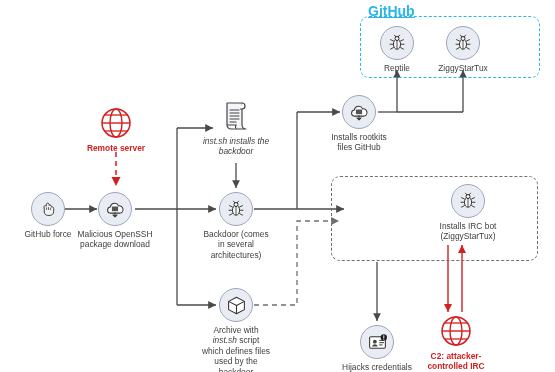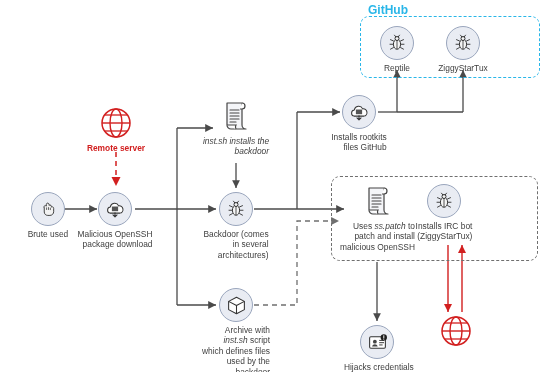--- a/index.html
+++ b/index.html
@@ -7,28 +7,28 @@
        font-family:"Liberation Sans","DejaVu Sans",sans-serif;
        color:#3b3b3b;}
   #canvas{position:absolute;inset:0;width:555px;height:372px;}
   svg.wires{position:absolute;left:0;top:0;width:555px;height:372px;overflow:visible;}
 
   .node{position:absolute;display:flex;flex-direction:column;align-items:center;}
   .circ{width:34px;height:34px;border-radius:50%;background:#e9ecf3;
         border:1.4px solid #9aa6bd;display:flex;align-items:center;justify-content:center;
         box-sizing:border-box;}
   .circ.red{background:#ffffff;border:none;}
-  .cap{margin-top:3px;text-align:right;font-size:8.4px;line-height:10.4px;
+  .cap{margin-top:3px;text-align:center;font-size:8.4px;line-height:10.4px;
        color:#404040;white-space:pre-line;}
   .cap.it{font-style:italic;}
   .cap.red{color:#d21f1f;font-weight:bold;}
   .doc-ico{width:30px;height:34px;display:flex;align-items:center;justify-content:center;}
 
   .ghbox{position:absolute;border:1.7px dashed #29b6e8;border-radius:9px;}
-  .ghlabel{position:absolute;color:#29b6e8;font-size:12px;font-weight:bold;}
+  .ghlabel{position:absolute;color:#29b6e8;font-size:14px;font-weight:bold;text-decoration:underline;}
   .dbox{position:absolute;border:1.5px dashed #6f6f6f;border-radius:9px;}
 
   .em{font-style:italic;}
 </style>
 </head>
 <body>
 
 <div id="canvas">
 
   <svg class="wires" viewBox="0 0 555 372">
@@ -88,21 +88,21 @@
 
   <div class="dbox" style="left:331px;top:176px;width:205px;height:83px;"></div>
 
   <div class="node" style="left:12px;top:192px;width:72px;">
     <div class="circ">
       <svg width="20" height="20" viewBox="0 0 24 24">
         <path d="M7 10c0-1 .6-2 1.8-2 .5 0 .9.2 1.2.5V6.6c0-1 .7-1.7 1.6-1.7s1.6.7 1.6 1.7v1.1c.3-.3.7-.5 1.2-.5 1 0 1.7.7 1.7 1.7v.8c.3-.2.6-.3 1-.3 1 0 1.7.8 1.7 1.8v4.1c0 2.4-2 4.4-4.5 4.4h-2.6c-2.3 0-4.2-1.8-4.2-4.1V10z" fill="#f2f2f2" stroke="#333" stroke-width="1.1" stroke-linejoin="round"></path>
         <path d="M10.3 10.6v2M12.6 10.3v2.3M14.8 10.9v1.9" stroke="#333" stroke-width=".9" stroke-linecap="round"></path>
       </svg>
     </div>
-    <div class="cap">Brute used</div>
+    <div class="cap">GitHub force</div>
   </div>
 
   <div class="node" style="left:86px;top:106px;width:60px;">
     <div class="circ red">
       <svg width="34" height="34" viewBox="0 0 34 34">
         <circle cx="17" cy="17" r="14" fill="none" stroke="#d21f1f" stroke-width="1.5"></circle>
         <ellipse cx="17" cy="17" rx="6" ry="14" fill="none" stroke="#d21f1f" stroke-width="1.4"></ellipse>
         <line x1="3" y1="17" x2="31" y2="17" stroke="#d21f1f" stroke-width="1.4"></line>
         <line x1="5.6" y1="9" x2="28.4" y2="9" stroke="#d21f1f" stroke-width="1.3"></line>
         <line x1="5.6" y1="25" x2="28.4" y2="25" stroke="#d21f1f" stroke-width="1.3"></line>
@@ -202,41 +202,22 @@
         <ellipse cx="12" cy="13.5" rx="4.3" ry="6" fill="#f5f5f5" stroke="#333" stroke-width="1.2"></ellipse>
         <circle cx="12" cy="6.6" r="2.4" fill="#f5f5f5" stroke="#333" stroke-width="1.2"></circle>
         <path d="M10.5 4.6 9 2.6M13.5 4.6 15 2.6" stroke="#333" stroke-width="1.1" stroke-linecap="round"></path>
         <path d="M7.7 9.5 4.2 8M7.5 13.5H3.6M7.7 17.5 4.2 19.4M16.3 9.5 19.8 8M16.5 13.5h3.9M16.3 17.5 19.8 19.4" stroke="#333" stroke-width="1.1" stroke-linecap="round"></path>
         <line x1="12" y1="8.5" x2="12" y2="19.2" stroke="#333" stroke-width="1"></line>
       </svg>
     </div>
     <div class="cap">ZiggyStarTux</div>
   </div>
 
-  <div class="node" style="left:330px;top:184px;width:95px;">
-    <div class="doc-ico">
-      <svg width="26" height="30" viewBox="0 0 26 30">
-        <path d="M4 2h15v22a4 4 0 0 0 4 4H8a4 4 0 0 1-4-4z" fill="#f4f5f8" stroke="#444" stroke-width="1.2" stroke-linejoin="round"></path>
-        <path d="M19 2a3 3 0 0 1 0 6h-2" fill="#fff" stroke="#444" stroke-width="1.2"></path>
-        <path d="M4 24h9a4 4 0 0 0 0 4" fill="#fff" stroke="#444" stroke-width="1.2"></path>
-        <g stroke="#444" stroke-width="1.1" stroke-linecap="round">
-          <line x1="7" y1="9" x2="16" y2="9"></line>
-            <line x1="7" y1="12" x2="16" y2="12"></line>
-          <line x1="7" y1="15" x2="16" y2="15"></line>
-            <line x1="7" y1="18" x2="16" y2="18"></line>
-          <line x1="7" y1="21" x2="13" y2="21"></line>
-        </g>
-      </svg>
-    </div>
-    <div class="cap">Uses <span class="em">ss.patch</span> to
-patch and install
-malicious OpenSSH</div>
-  </div>
-
-  <div class="node" style="left:396px;top:184px;width:96px;">
+
+  <div class="node" style="left:420px;top:184px;width:96px;">
     <div class="circ">
       <svg width="20" height="20" viewBox="0 0 24 24">
         <ellipse cx="12" cy="13.5" rx="4.3" ry="6" fill="#f5f5f5" stroke="#333" stroke-width="1.2"></ellipse>
         <circle cx="12" cy="6.6" r="2.4" fill="#f5f5f5" stroke="#333" stroke-width="1.2"></circle>
         <path d="M10.5 4.6 9 2.6M13.5 4.6 15 2.6" stroke="#333" stroke-width="1.1" stroke-linecap="round"></path>
         <path d="M7.7 9.5 4.2 8M7.5 13.5H3.6M7.7 17.5 4.2 19.4M16.3 9.5 19.8 8M16.5 13.5h3.9M16.3 17.5 19.8 19.4" stroke="#333" stroke-width="1.1" stroke-linecap="round"></path>
         <line x1="12" y1="8.5" x2="12" y2="19.2" stroke="#333" stroke-width="1"></line>
       </svg>
     </div>
     <div class="cap">Installs IRC bot
@@ -266,15 +247,17 @@
   <div class="node" style="left:421px;top:314px;width:70px;">
     <div class="circ red">
       <svg width="34" height="34" viewBox="0 0 34 34">
         <circle cx="17" cy="17" r="14" fill="none" stroke="#d21f1f" stroke-width="1.5"></circle>
         <ellipse cx="17" cy="17" rx="6" ry="14" fill="none" stroke="#d21f1f" stroke-width="1.4"></ellipse>
         <line x1="3" y1="17" x2="31" y2="17" stroke="#d21f1f" stroke-width="1.4"></line>
         <line x1="5.6" y1="9" x2="28.4" y2="9" stroke="#d21f1f" stroke-width="1.3"></line>
         <line x1="5.6" y1="25" x2="28.4" y2="25" stroke="#d21f1f" stroke-width="1.3"></line>
       </svg>
     </div>
+    <div class="cap red">C2: attacker-
+controlled IRC</div>
   </div>
 
 </div>
 
 </body></html>

